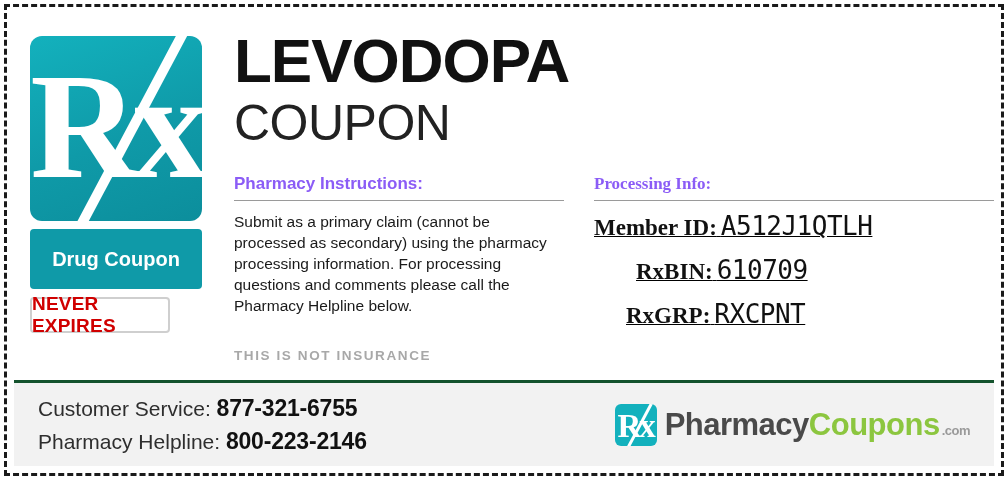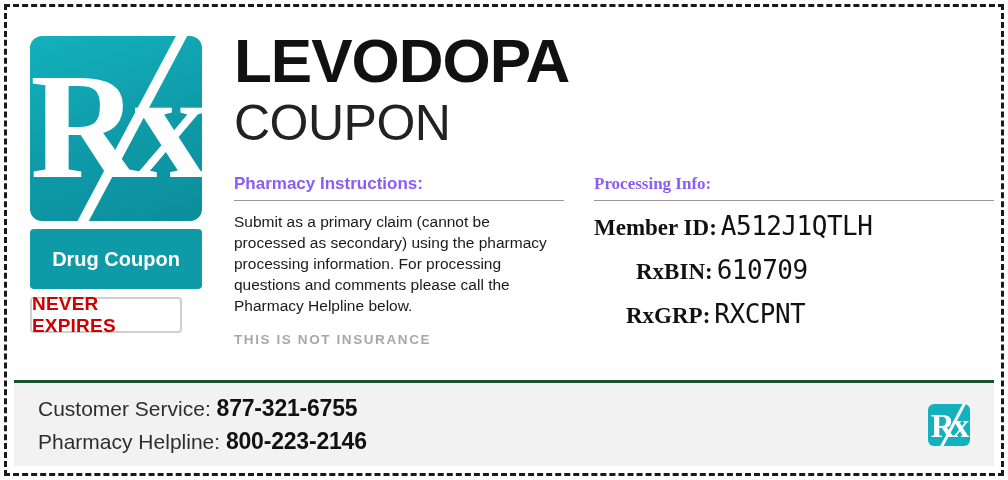--- a/index.html
+++ b/index.html
@@ -96,21 +96,21 @@
     border-radius: 4px;
     color: #ffffff;
     font-size: 20px;
     font-weight: bold;
     display: flex;
     align-items: center;
     justify-content: center;
   }
   .never-expires {
     margin-top: 8px;
-    width: 152px;
+    width: 140px;
     height: 36px;
     border: 2px solid #cfcfcf;
     border-radius: 4px;
     box-sizing: border-box;
     color: #d00000;
     font-size: 19px;
     font-weight: bold;
     display: flex;
     align-items: center;
     justify-content: center;
@@ -168,32 +168,33 @@
     font-family: "Liberation Serif", serif;
     font-size: 17px;
   }
 
   .instructions {
     font-size: 15.5px;
     line-height: 21px;
     color: #1a1a1a;
   }
   .not-insurance {
-    margin-top: 16px;
+    margin-top: 32px;
     font-size: 13.5px;
     letter-spacing: 1.6px;
     color: #a8a8a8;
     font-weight: bold;
   }
 
   .info-row {
     font-family: "Liberation Serif", serif;
     text-align: left;
     margin-bottom: 14px;
     white-space: nowrap;
+    text-decoration: underline;
   }
   .info-label {
     font-size: 23px;
     font-weight: bold;
     color: #111111;
   }
   .info-value {
     font-family: "DejaVu Sans Mono", monospace;
     font-size: 26px;
     color: #111111;
@@ -345,17 +346,20 @@
           <span>Pharmacy Helpline:</span>
           <span class="phone-num">800-223-2146</span>
         </div>
       </div>
 
       <div class="brand">
         <div class="brand-tile">
           <div class="g">Rx</div>
           <div class="s"></div>
         </div>
+        <div class="brand-text">
+          <span class="brand-p">Pharmacy</span><span class="brand-c">Coupons</span><span class="brand-dot">.com</span>
+        </div>
       </div>
     </div>
 
   </div>
 </div>
 
 </body></html>

